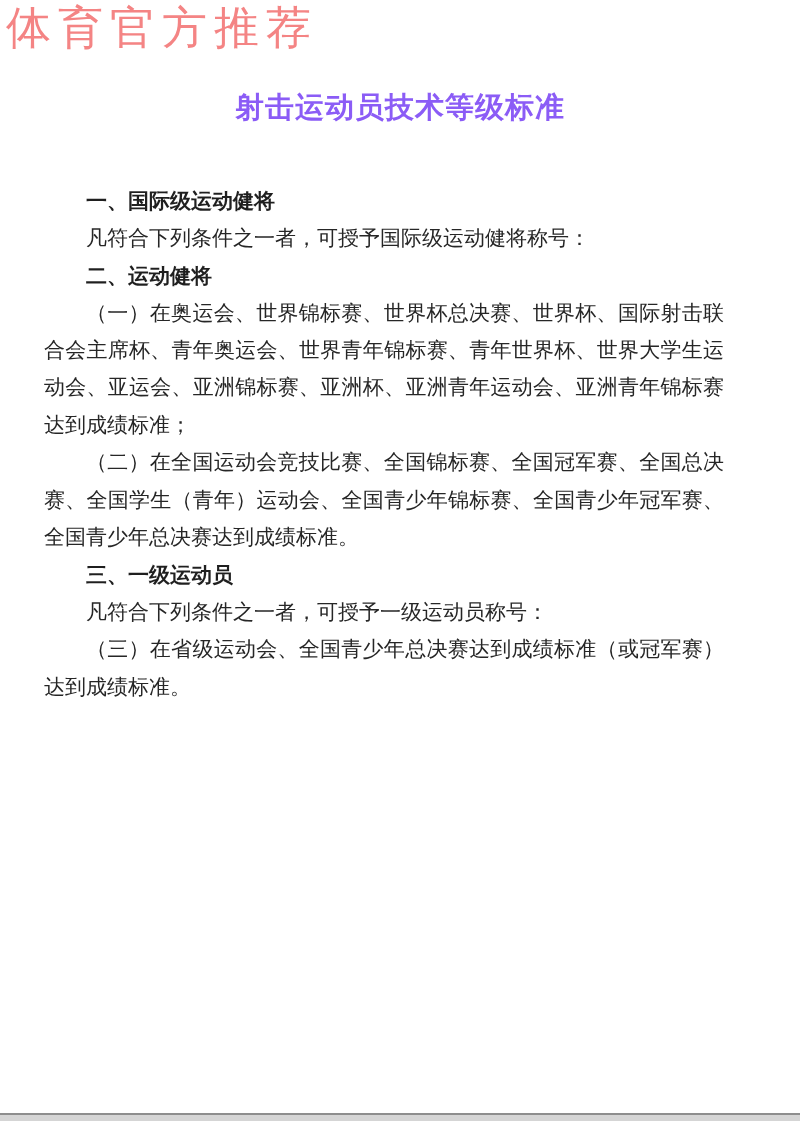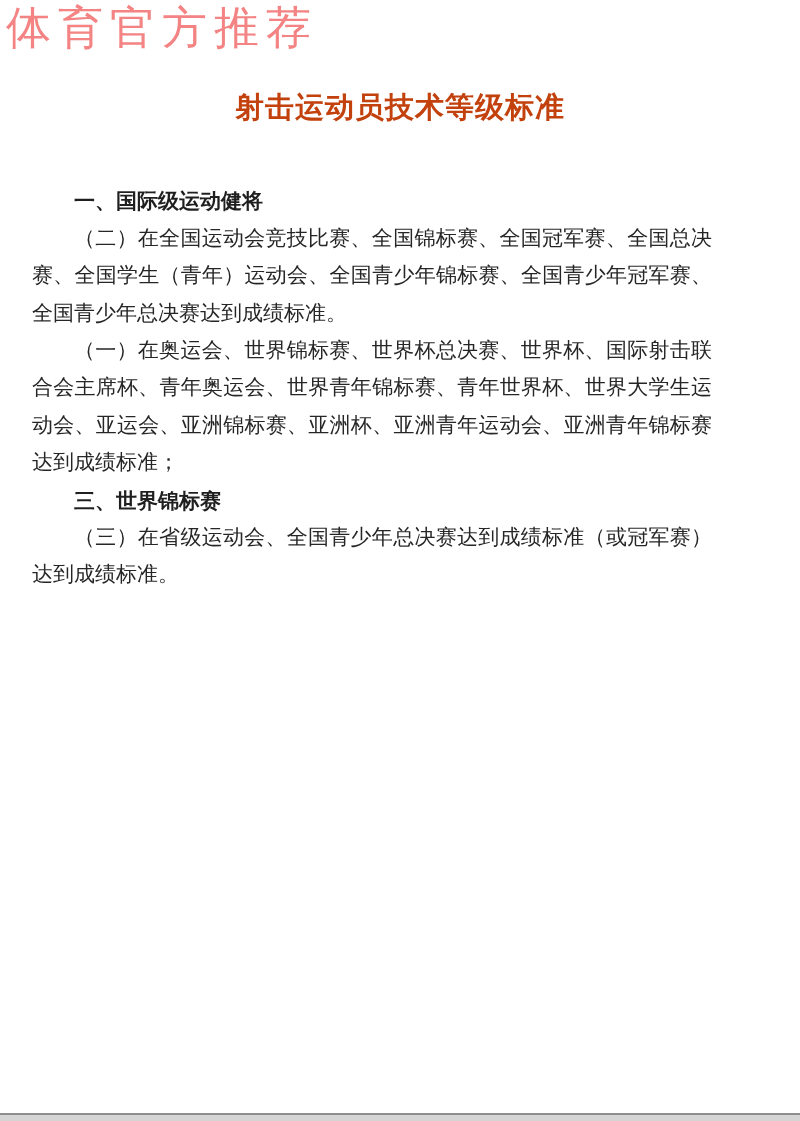--- a/index.html
+++ b/index.html
@@ -26,26 +26,26 @@
     z-index: 2;
   }
   .doc-title {
     margin: 0;
     padding-top: 91px;
     text-align: center;
     font-family: "Liberation Serif", "DejaVu Serif", serif;
     font-size: 29px;
     font-weight: 700;
     letter-spacing: 1px;
-    color: #c2410c;
+    color: #8b5cf6;
     line-height: 1.15;
   }
   .content {
     width: 680px;
-    margin: 58px 60px 0 32px;
+    margin: 58px 60px 0 44px;
     font-size: 21px;
     line-height: 37.4px;
     color: #262626;
     text-align: justify;
   }
   .content p {
     margin: 0;
     text-indent: 2em;
   }
   .section-heading {
@@ -72,27 +72,30 @@
 <body>
 
 <div class="watermark">体育官方推荐</div>
 
 <h1 class="doc-title">射击运动员技术等级标准</h1>
 
 <div class="content">
 
   <section>
     <h2 class="section-heading">一、国际级运动健将</h2>
+    <p>凡符合下列条件之一者，可授予国际级运动健将称号：</p>
   </section>
 
   <section>
+    <h2 class="section-heading">二、运动健将</h2>
+    <p>（一）在奥运会、世界锦标赛、世界杯总决赛、世界杯、国际射击联合会主席杯、青年奥运会、世界青年锦标赛、青年世界杯、世界大学生运动会、亚运会、亚洲锦标赛、亚洲杯、亚洲青年运动会、亚洲青年锦标赛达到成绩标准；</p>
     <p>（二）在全国运动会竞技比赛、全国锦标赛、全国冠军赛、全国总决赛、全国学生（青年）运动会、全国青少年锦标赛、全国青少年冠军赛、全国青少年总决赛达到成绩标准。</p>
-    <p>（一）在奥运会、世界锦标赛、世界杯总决赛、世界杯、国际射击联合会主席杯、青年奥运会、世界青年锦标赛、青年世界杯、世界大学生运动会、亚运会、亚洲锦标赛、亚洲杯、亚洲青年运动会、亚洲青年锦标赛达到成绩标准；</p>
   </section>
 
   <section>
-    <h2 class="section-heading">三、世界锦标赛</h2>
+    <h2 class="section-heading">三、一级运动员</h2>
+    <p>凡符合下列条件之一者，可授予一级运动员称号：</p>
     <p>（三）在省级运动会、全国青少年总决赛达到成绩标准（或冠军赛）达到成绩标准。</p>
   </section>
 
 </div>
 
 <div class="page-bottom-edge"></div>
 
 </body></html>

